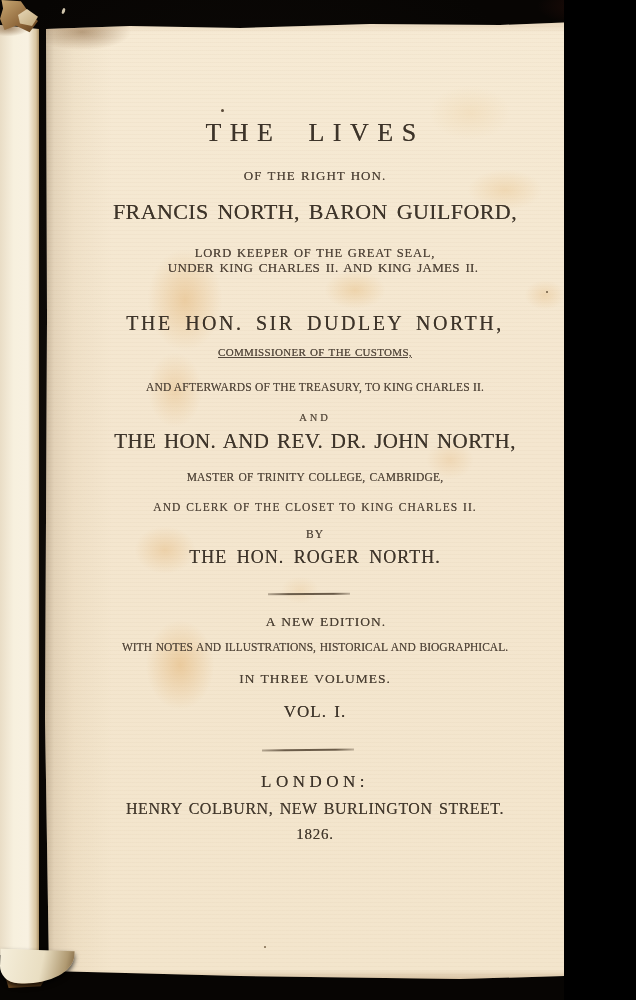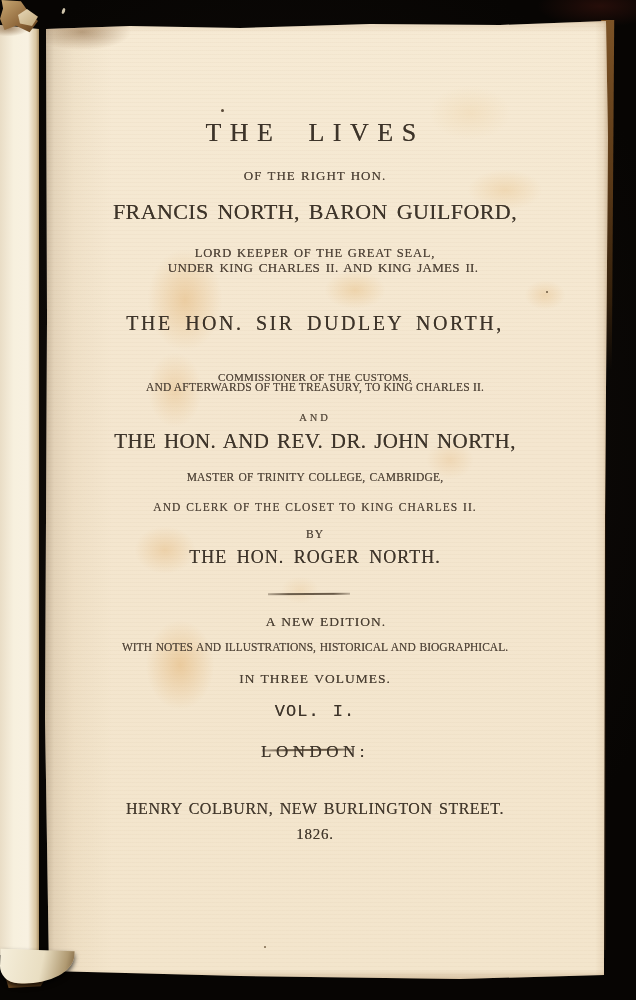--- a/index.html
+++ b/index.html
@@ -1,17 +1,17 @@
 <!DOCTYPE html>
 <html><head>
 <meta charset="utf-8">
 <style>
   html,body{margin:0;padding:0;background:#000;}
   .stage{
-    position:relative;width:636px;height:1000px;overflow:hidden;
+    position:relative;width:564px;height:1000px;overflow:hidden;
     background:
       radial-gradient(ellipse 90px 30px at 600px 6px, rgba(96,30,22,.35), transparent 70%),
       radial-gradient(ellipse 420px 520px at 46% 45%, #15110d 0%, #0b0806 70%, #070503 100%);
     font-family:"Liberation Serif","DejaVu Serif",serif;
   }
   
   .facing-page{
     position:absolute;left:0;top:22px;width:39px;height:940px;z-index:3;
     background:
       radial-gradient(ellipse 30px 12px at 8px 6px, rgba(110,70,30,.6), transparent 70%),
@@ -80,35 +80,35 @@
   .rule{position:absolute;height:2px;background:linear-gradient(90deg,rgba(90,75,58,.4),#6b5c49 25%,#6b5c49 80%,rgba(90,75,58,.35));transform:rotate(-.5deg);}
   .speck{position:absolute;border-radius:50%;}
 
   
   .l-main     {top:102px;font-size:26px;letter-spacing:8.5px;word-spacing:12px;color:#3d342a;}
   .l-sub      {top:151px;font-size:13px;letter-spacing:1px;word-spacing:1px;color:#51453a;}
   .l-n1       {top:183px;font-size:22px;letter-spacing:.4px;word-spacing:3px;color:#3d342a;}
   .l-n1r1     {top:229px;font-size:12.5px;letter-spacing:.8px;word-spacing:1px;color:#51453a;}
   .l-n1r2     {top:243px;font-size:13px;letter-spacing:.3px;word-spacing:2px;color:#51453a;padding-left:16px;}
   .l-n2       {top:295px;font-size:20px;letter-spacing:2.5px;word-spacing:5px;color:#3d342a;}
-  .l-n2r1     {top:354px;font-size:11px;letter-spacing:.3px;word-spacing:1px;color:#55493d;}
+  .l-n2r1     {top:329px;font-size:11px;letter-spacing:.3px;word-spacing:1px;color:#55493d;text-decoration:underline;}
   .l-n2r2     {top:364px;font-size:11.5px;letter-spacing:.2px;word-spacing:0px;color:#55493d;}
   .l-and      {top:395px;font-size:10.5px;letter-spacing:3px;color:#5c5042;}
   .l-n3       {top:413px;font-size:21px;letter-spacing:.4px;word-spacing:2px;color:#3d342a;}
   .l-n3r1     {top:454px;font-size:11.5px;letter-spacing:.2px;word-spacing:1px;color:#55493d;}
   .l-n3r2     {top:484px;font-size:11.5px;letter-spacing:1px;word-spacing:1px;color:#55493d;}
   .l-by       {top:511px;font-size:11.5px;letter-spacing:1px;color:#55493d;}
   .l-author   {top:530px;font-size:18px;letter-spacing:1px;word-spacing:4px;color:#3d342a;}
   .rule-1     {top:575px;left:228px;width:82px;}
   .l-edition  {top:597px;font-size:13.5px;letter-spacing:1px;word-spacing:1px;color:#4b4034;padding-left:22px;}
   .l-notes    {top:624px;font-size:11.5px;letter-spacing:0;word-spacing:1px;color:#55493d;}
   .l-volumes  {top:654px;font-size:13.5px;letter-spacing:1px;word-spacing:1px;color:#4b4034;}
-  .l-vol      {top:685px;font-size:17px;letter-spacing:1px;word-spacing:2px;color:#3d342a;font-family:Liberation Mono, monospace;}
+  .l-vol      {top:685px;font-size:17px;letter-spacing:1px;word-spacing:2px;color:#3d342a;}
   .rule-2     {top:731px;left:222px;width:92px;}
-  .l-city     {top:725px;font-size:17px;letter-spacing:4.5px;color:#3d342a;}
+  .l-city     {top:755px;font-size:17px;letter-spacing:4.5px;color:#3d342a;}
   .l-publisher{top:783px;font-size:16px;letter-spacing:.5px;word-spacing:2px;color:#43392d;}
   .l-year     {top:809px;font-size:15px;letter-spacing:.8px;color:#43392d;}
 </style>
 </head>
 <body>
 
 <div class="stage">
 
   <div class="board-edge"></div>
   <div class="board-edge-line"></div>

